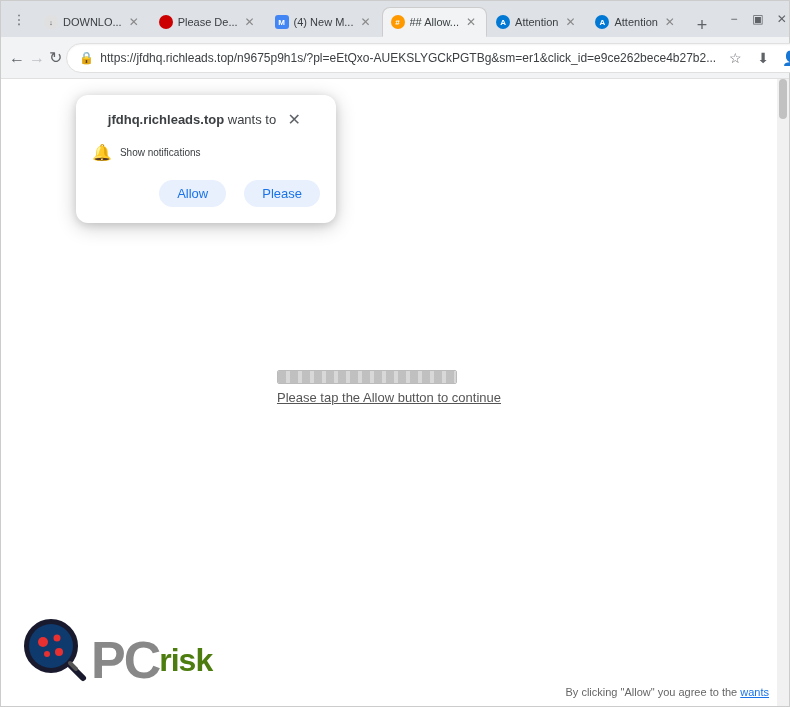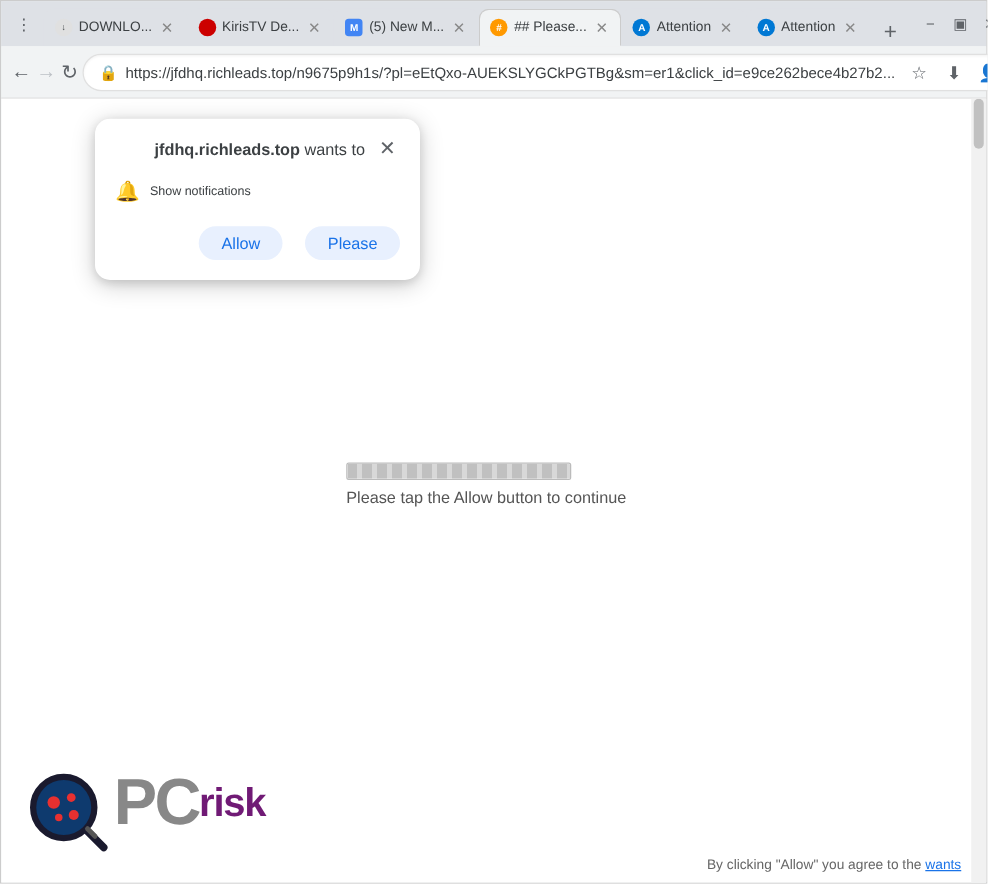--- a/index.html
+++ b/index.html
@@ -225,21 +225,21 @@
       background: #fff;
       border-radius: 12px;
       box-shadow: 0 4px 20px rgba(0,0,0,0.2), 0 2px 8px rgba(0,0,0,0.12);
       padding: 16px;
       width: 260px;
       z-index: 100;
     }
     .popup-header {
       display: flex;
       align-items: flex-start;
-      justify-content: flex-end;
+      justify-content: center;
       margin-bottom: 10px;
     }
     .popup-title {
       font-size: 13px;
       color: #3c4043;
       line-height: 1.4;
     }
     .popup-title strong {
       font-weight: 600;
     }
@@ -330,29 +330,30 @@
         #c0c0c0 8px,
         #d8d8d8 8px,
         #d8d8d8 12px
       );
     }
     .progress-text {
       font-size: 13px;
       color: #555;
       text-align: left;
       margin-top: 6px;
+      text-decoration: underline;
     }
 
     
     .logo-area {
       position: absolute;
       bottom: 20px;
       left: 20px;
       display: flex;
-      align-items: flex-start;
+      align-items: flex-end;
       gap: 0;
     }
     .logo-icon {
       width: 70px;
       height: 70px;
       flex-shrink: 0;
     }
     .logo-text {
       display: flex;
       align-items: center;
@@ -360,21 +361,21 @@
     .logo-pc {
       font-size: 52px;
       font-weight: 900;
       color: #888;
       letter-spacing: -2px;
       line-height: 1;
     }
     .logo-risk {
       font-size: 32px;
       font-weight: 700;
-      color: #701a75;
+      color: #4d7c0f;
       letter-spacing: -1px;
       line-height: 1;
     }
     .logo-dot-com {
       font-size: 32px;
       font-weight: 700;
       color: #888;
       letter-spacing: -1px;
       line-height: 1;
     }
@@ -412,33 +413,33 @@
     <div class="tabs-container">
 
       <div class="tab">
         <div class="tab-favicon fav-dl">↓</div>
         <span class="tab-label">DOWNLO...</span>
         <span class="tab-close">✕</span>
       </div>
 
       <div class="tab">
         <div class="tab-favicon fav-kiris"></div>
-        <span class="tab-label">KirisTV De...</span>
+        <span class="tab-label">Please De...</span>
         <span class="tab-close">✕</span>
       </div>
 
       <div class="tab">
         <div class="tab-favicon fav-new" style="display:flex;align-items:center;justify-content:center;font-size:8px;color:#fff;font-weight:bold;">M</div>
-        <span class="tab-label">(5) New M...</span>
+        <span class="tab-label">(4) New M...</span>
         <span class="tab-close">✕</span>
       </div>
 
       <div class="tab active">
         <div class="tab-favicon fav-hash" style="display:flex;align-items:center;justify-content:center;font-size:8px;color:#fff;font-weight:bold;">#</div>
-        <span class="tab-label">## Please...</span>
+        <span class="tab-label">## Allow...</span>
         <span class="tab-close">✕</span>
       </div>
 
       <div class="tab">
         <div class="tab-favicon fav-attn" style="display:flex;align-items:center;justify-content:center;font-size:8px;color:#fff;font-weight:bold;">A</div>
         <span class="tab-label">Attention</span>
         <span class="tab-close">✕</span>
       </div>
 
       <div class="tab">

